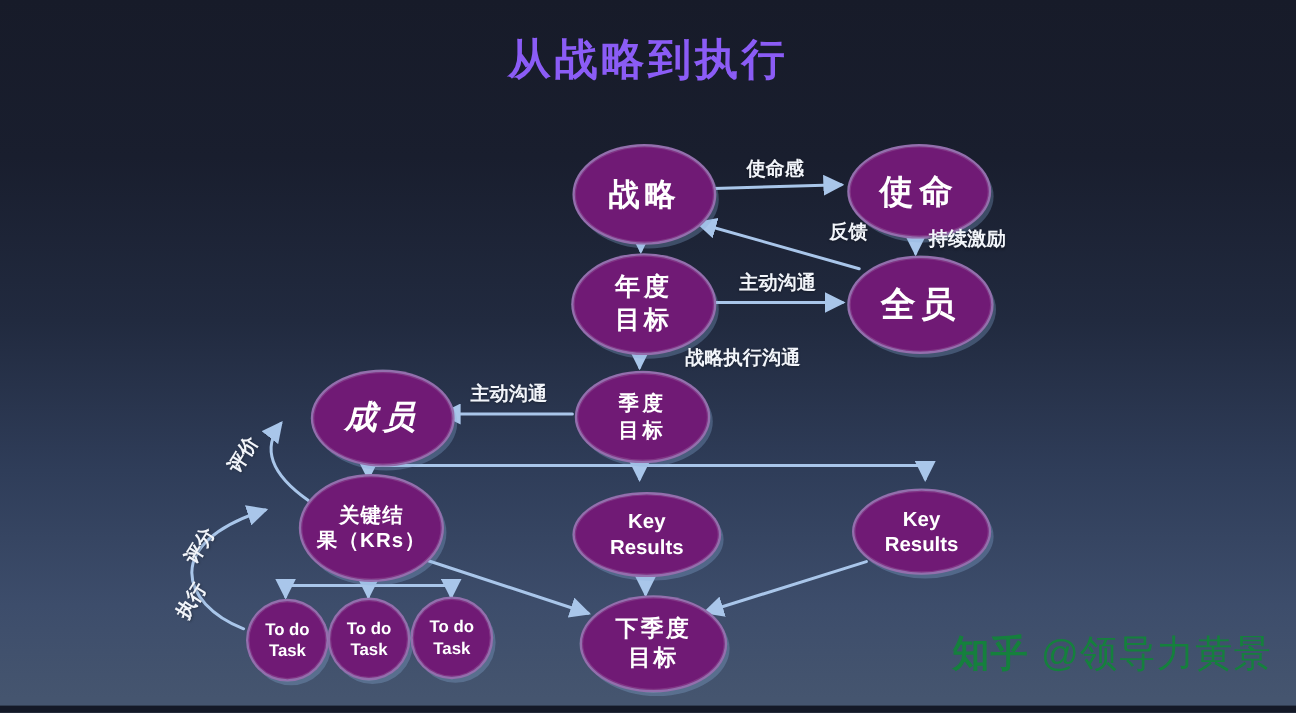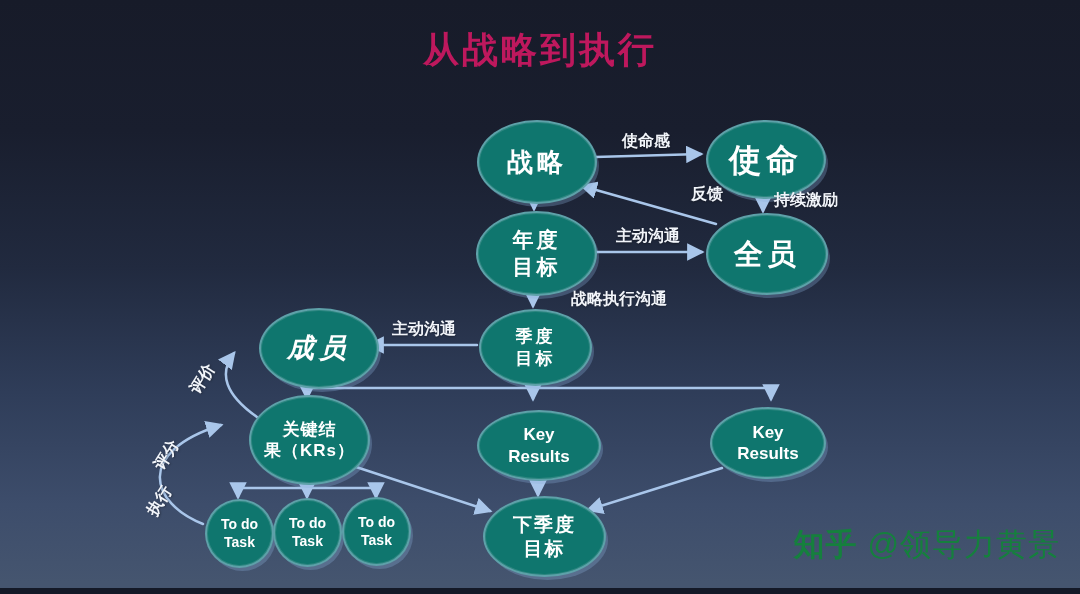--- a/index.html
+++ b/index.html
@@ -4,25 +4,25 @@
 <style>
   html,body{margin:0;padding:0;}
   body{
     width:1080px;height:594px;position:relative;overflow:hidden;
     font-family:"Liberation Sans","DejaVu Sans",sans-serif;
     background:linear-gradient(180deg,#171b29 0%,#191e2e 22%,#212a3f 45%,#2f3d59 66%,#3d4d6b 85%,#45556f 98%);
   }
   .bottom-strip{position:absolute;left:0;bottom:0;width:1080px;height:6px;background:#141927;}
   .title{
     position:absolute;top:26px;left:0;width:1080px;text-align:center;
-    color:#be185d;font-size:36px;font-weight:bold;letter-spacing:3px;
+    color:#8b5cf6;font-size:36px;font-weight:bold;letter-spacing:3px;
   }
   .node{
     position:absolute;display:flex;align-items:center;justify-content:center;
-    background:#0f766e;border-radius:50%;
+    background:#701a75;border-radius:50%;
     border:2px solid rgba(190,214,242,0.45);
     box-shadow:3px 4px 0 -1px rgba(140,175,220,0.30), inset 0 0 0 1px rgba(255,255,255,0.12);
     color:#ffffff;text-align:center;font-weight:bold;
     white-space:pre-line;line-height:1.25;
   }
   .edge-label{
     position:absolute;color:#f2f5fa;font-size:16px;font-weight:600;
     white-space:nowrap;transform:translate(-50%,-50%);
     text-shadow:0 1px 2px rgba(0,0,0,0.35);
   }
@@ -77,21 +77,21 @@
     <path d="M538,478 L538,495" marker-end="url(#arr)"></path>
     <path d="M722,468 L588,510" marker-end="url(#arr)"></path>
 
     <path d="M257,417 Q210,384 234,353" marker-end="url(#arr)"></path>
 
     <path d="M203,524 C150,503 135,452 221,425" marker-end="url(#arr)"></path>
   </g>
 </svg>
 
 <div class="node" style="left:477px;top:120px;width:116px;height:80px;font-size:26px;letter-spacing:4px;">战略</div>
-<div class="node" style="left:706px;top:120px;width:116px;height:75px;font-size:32px;letter-spacing:5px;">使命</div>
+<div class="node" style="left:706px;top:120px;width:116px;height:75px;font-size:28px;letter-spacing:5px;">使命</div>
 <div class="node" style="left:476px;top:211px;width:117px;height:81px;font-size:21px;letter-spacing:3px;">年度
 目标</div>
 <div class="node" style="left:706px;top:213px;width:118px;height:78px;font-size:29px;letter-spacing:4px;">全员</div>
 <div class="node" style="left:259px;top:308px;width:116px;height:77px;font-size:27px;letter-spacing:5px;font-style:italic;">成员</div>
 <div class="node" style="left:479px;top:309px;width:109px;height:73px;font-size:17px;letter-spacing:3px;">季度
 目标</div>
 <div class="node" style="left:249px;top:395px;width:117px;height:86px;font-size:17px;letter-spacing:1px;">关键结
 果（KRs）</div>
 <div class="node" style="left:477px;top:410px;width:120px;height:67px;font-size:17px;">Key
 Results</div>

